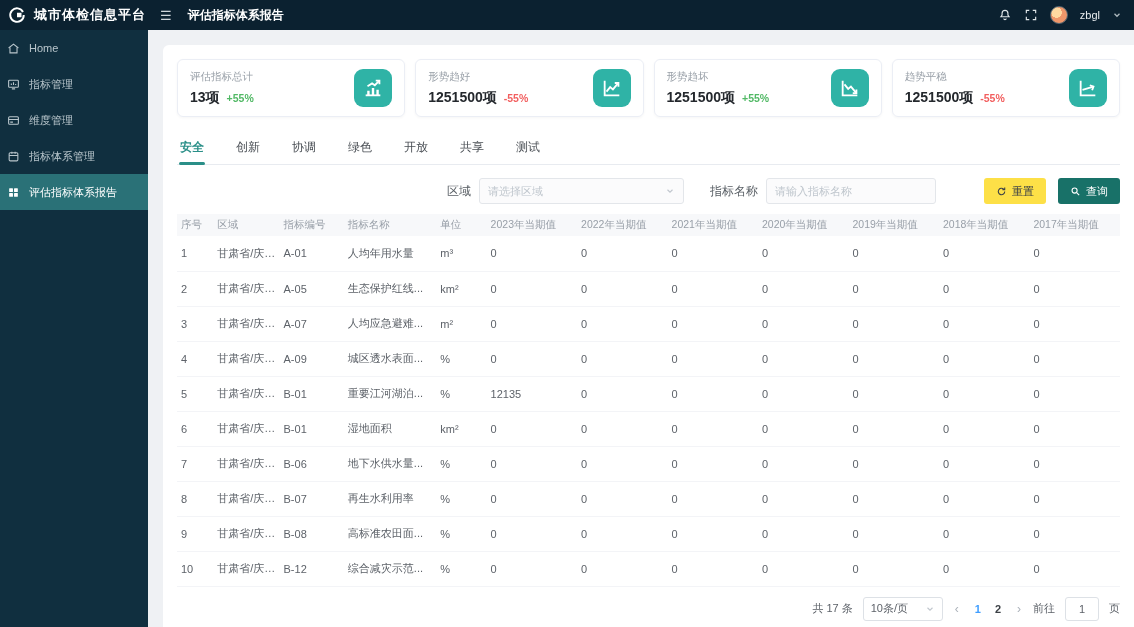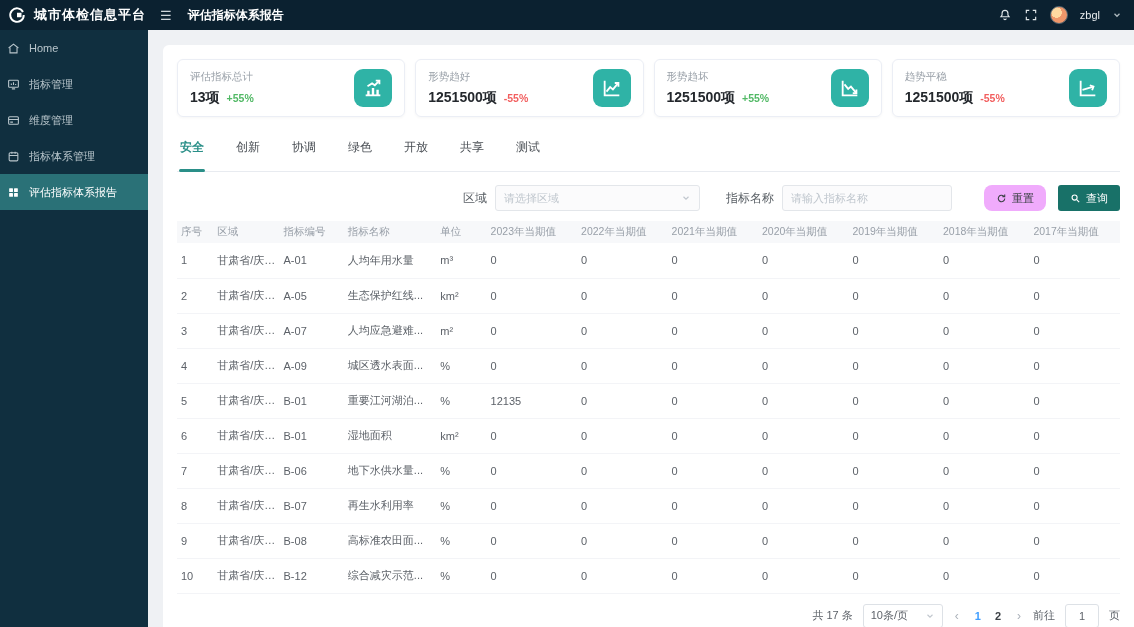--- a/index.html
+++ b/index.html
@@ -48,38 +48,38 @@
   .card-value-row{display:flex; align-items:baseline; gap:7px;}
   .card-value{font-size:14px; font-weight:bold; color:#24282d;}
   .card-delta{font-size:10.5px; font-weight:bold;}
   .card-delta.up{color:var(--green);} .card-delta.down{color:var(--red);}
   .card-icon{width:38px; height:38px; border-radius:9px; background:var(--icon-teal);
     display:flex; align-items:center; justify-content:center; color:#fff;}
   .card-icon svg{width:22px; height:22px;}
 
   
   .tabs{display:flex; gap:30px; margin-top:16px; border-bottom:1px solid #e8ebf0; padding:0 2px;}
-  .tab{font-size:12px; color:#4a4f55; padding:6px 1px 15px; cursor:pointer; position:relative;}
+  .tab{font-size:12px; color:#4a4f55; padding:6px 1px 8px; cursor:pointer; position:relative;}
   .tab.active{color:#2a8f88; font-weight:bold;}
   .tab.active::after{content:""; position:absolute; left:0; right:0; bottom:-1px; height:3px;
     background:#2a8f88; border-radius:2px;}
 
   
   .filter-row{display:flex; align-items:center; justify-content:flex-end; gap:8px; margin:13px 0 10px;}
   .f-label{font-size:12px; color:#5a6066;}
   .f-select{width:205px; height:26px; border:1px solid #e3e6ea; background:#fbfbfc; border-radius:3px;
     display:flex; align-items:center; justify-content:space-between; padding:0 8px; cursor:pointer;}
   .f-select .ph{font-size:11px; color:#bfc6cd;}
   .f-input{width:170px; height:26px; border:1px solid #e3e6ea; background:#fbfbfc; border-radius:3px;
     font-size:11px; padding:0 8px; color:#303133; font-family:inherit;}
   .f-input::placeholder{color:#bfc6cd;}
   .btn{height:26px; border:none; border-radius:3px; font-size:11px; display:flex; align-items:center;
     gap:5px; padding:0 12px; cursor:pointer; font-family:inherit;}
   .btn svg{width:11px; height:11px;}
-  .btn-reset{background:#f0abfc; color:#3c4146; margin-left:24px;border-radius:8px;}
+  .btn-reset{background:#fde047; color:#3c4146; margin-left:40px;}
   .btn-query{background:var(--btn-teal); color:#fff; margin-left:4px;}
 
   
   table{width:100%; border-collapse:collapse; table-layout:fixed;}
   thead th{background:#f7f8fa; color:#989fa8; font-size:10.5px; font-weight:normal; text-align:left;
     height:22px; padding:0 4px; white-space:nowrap; overflow:hidden;}
   tbody td{font-size:11px; color:#5d6269; height:35px; padding:0 4px; border-bottom:1px solid #f3f4f7;
     white-space:nowrap; overflow:hidden; text-overflow:ellipsis;}
   col.c-idx{width:36px;} col.c-region{width:66px;} col.c-code{width:64px;}
   col.c-name{width:92px;} col.c-unit{width:50px;} col.c-year{width:90px;}

